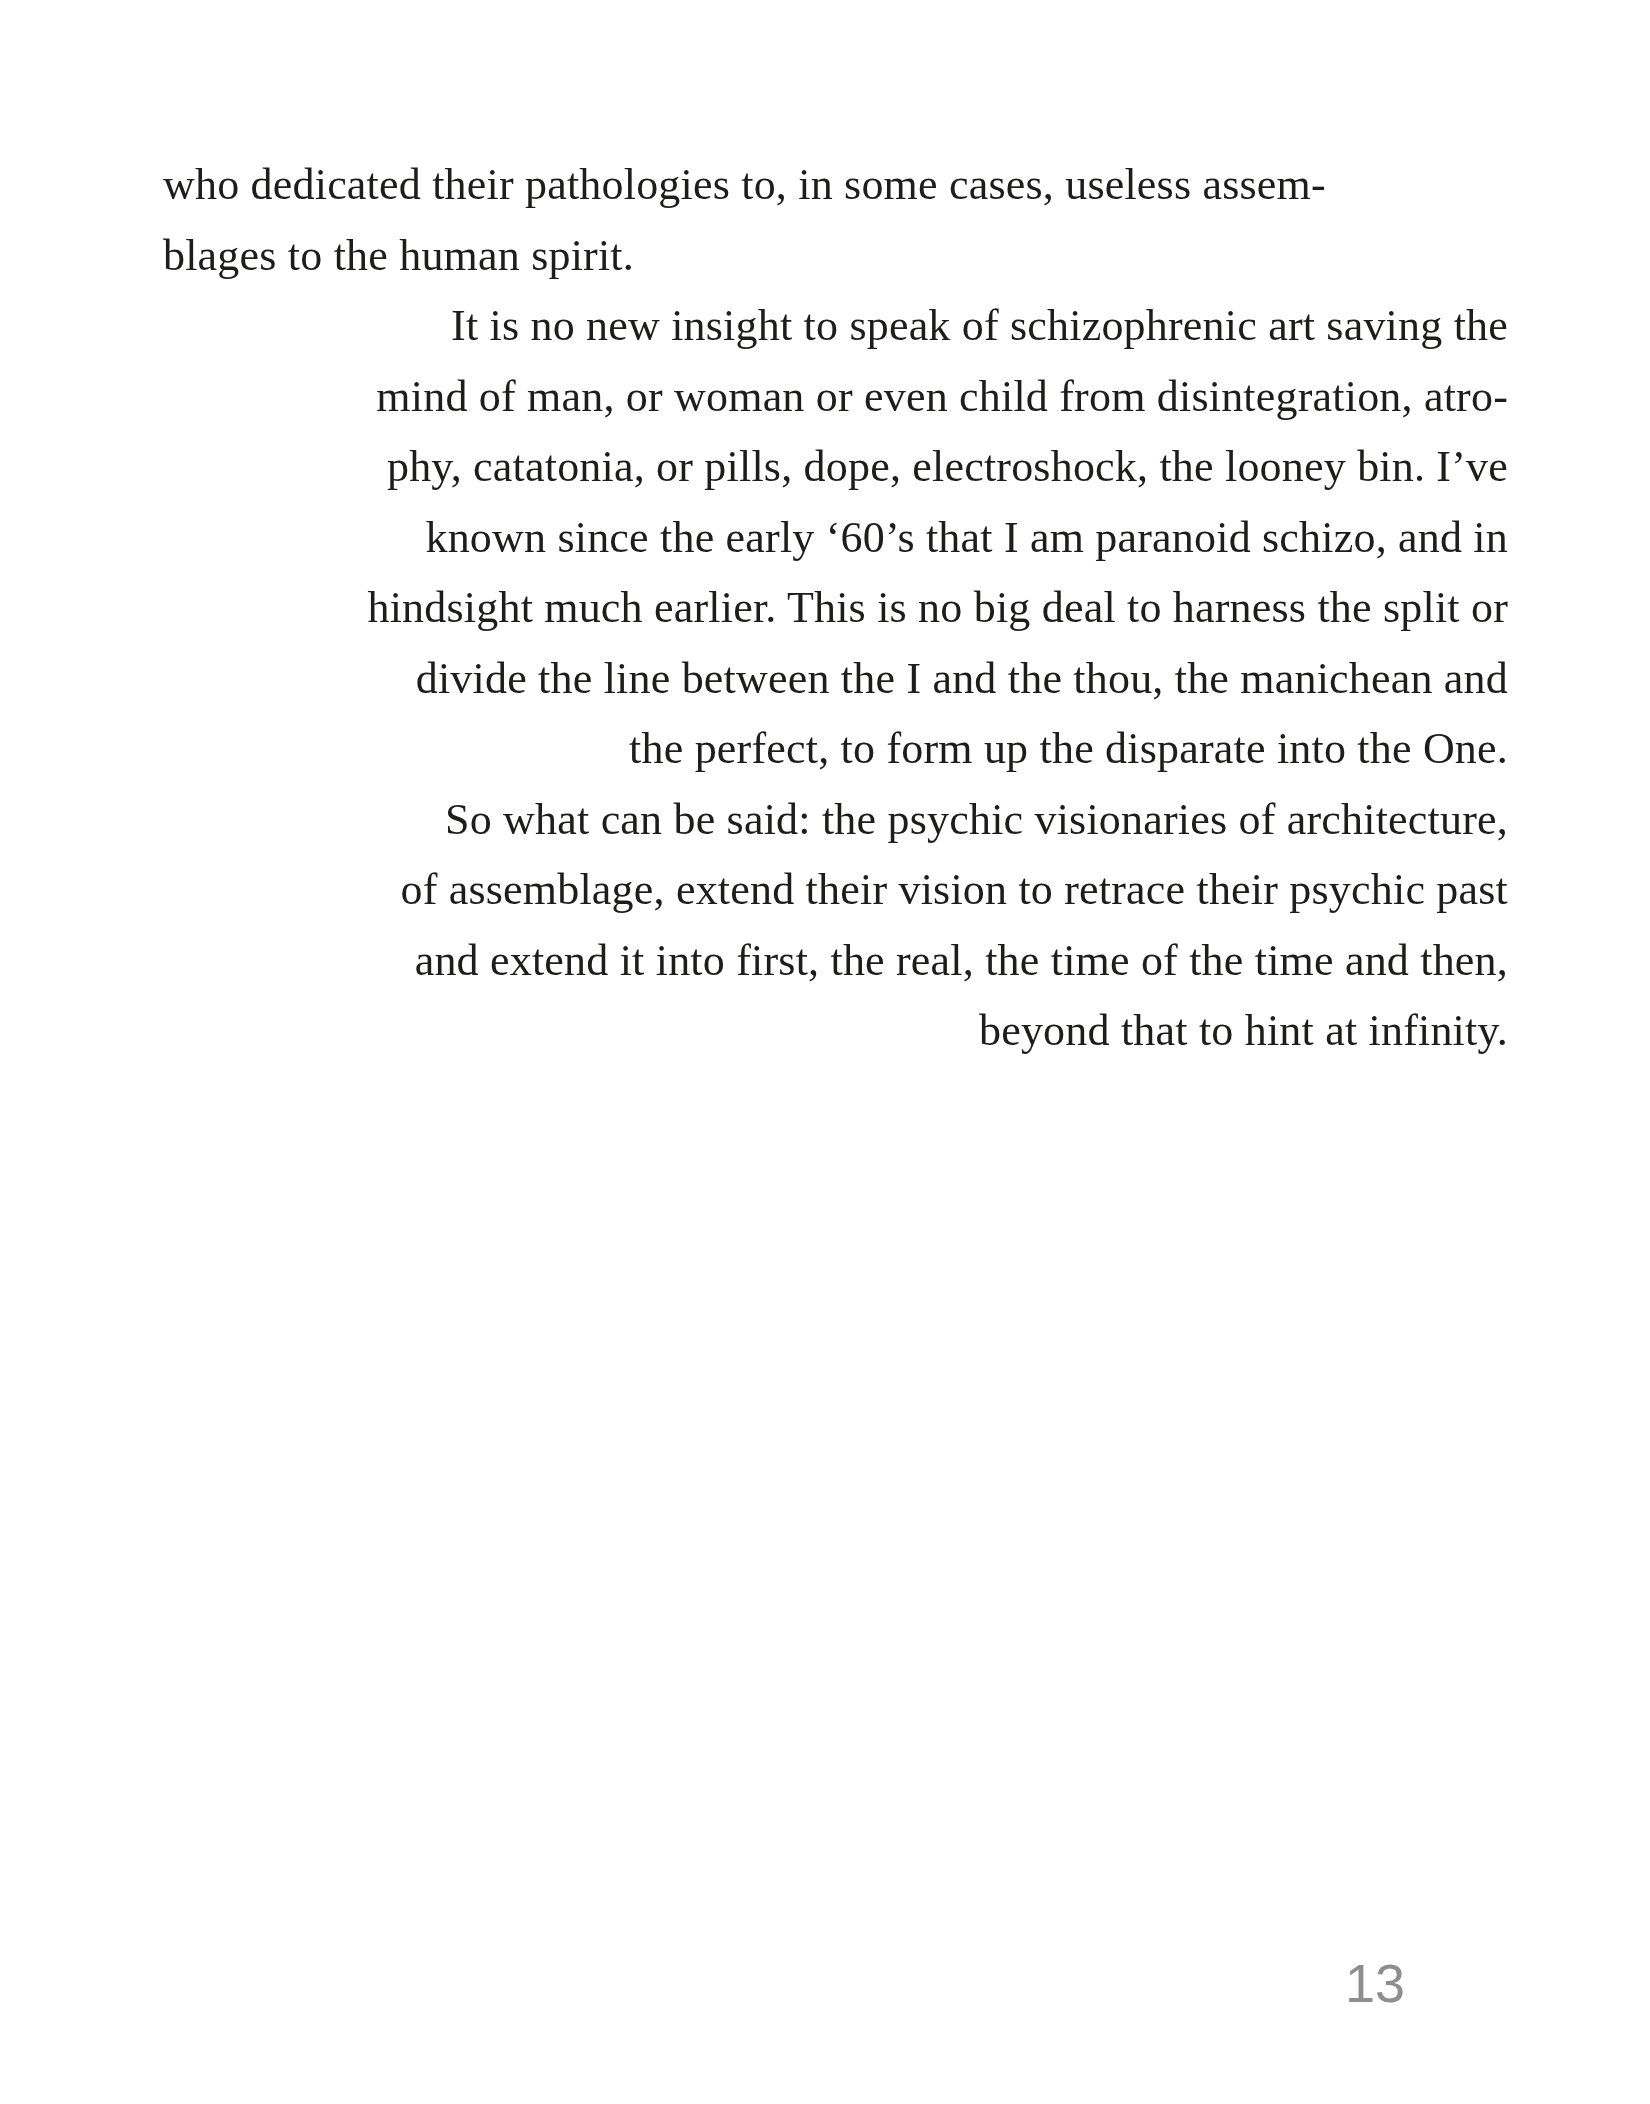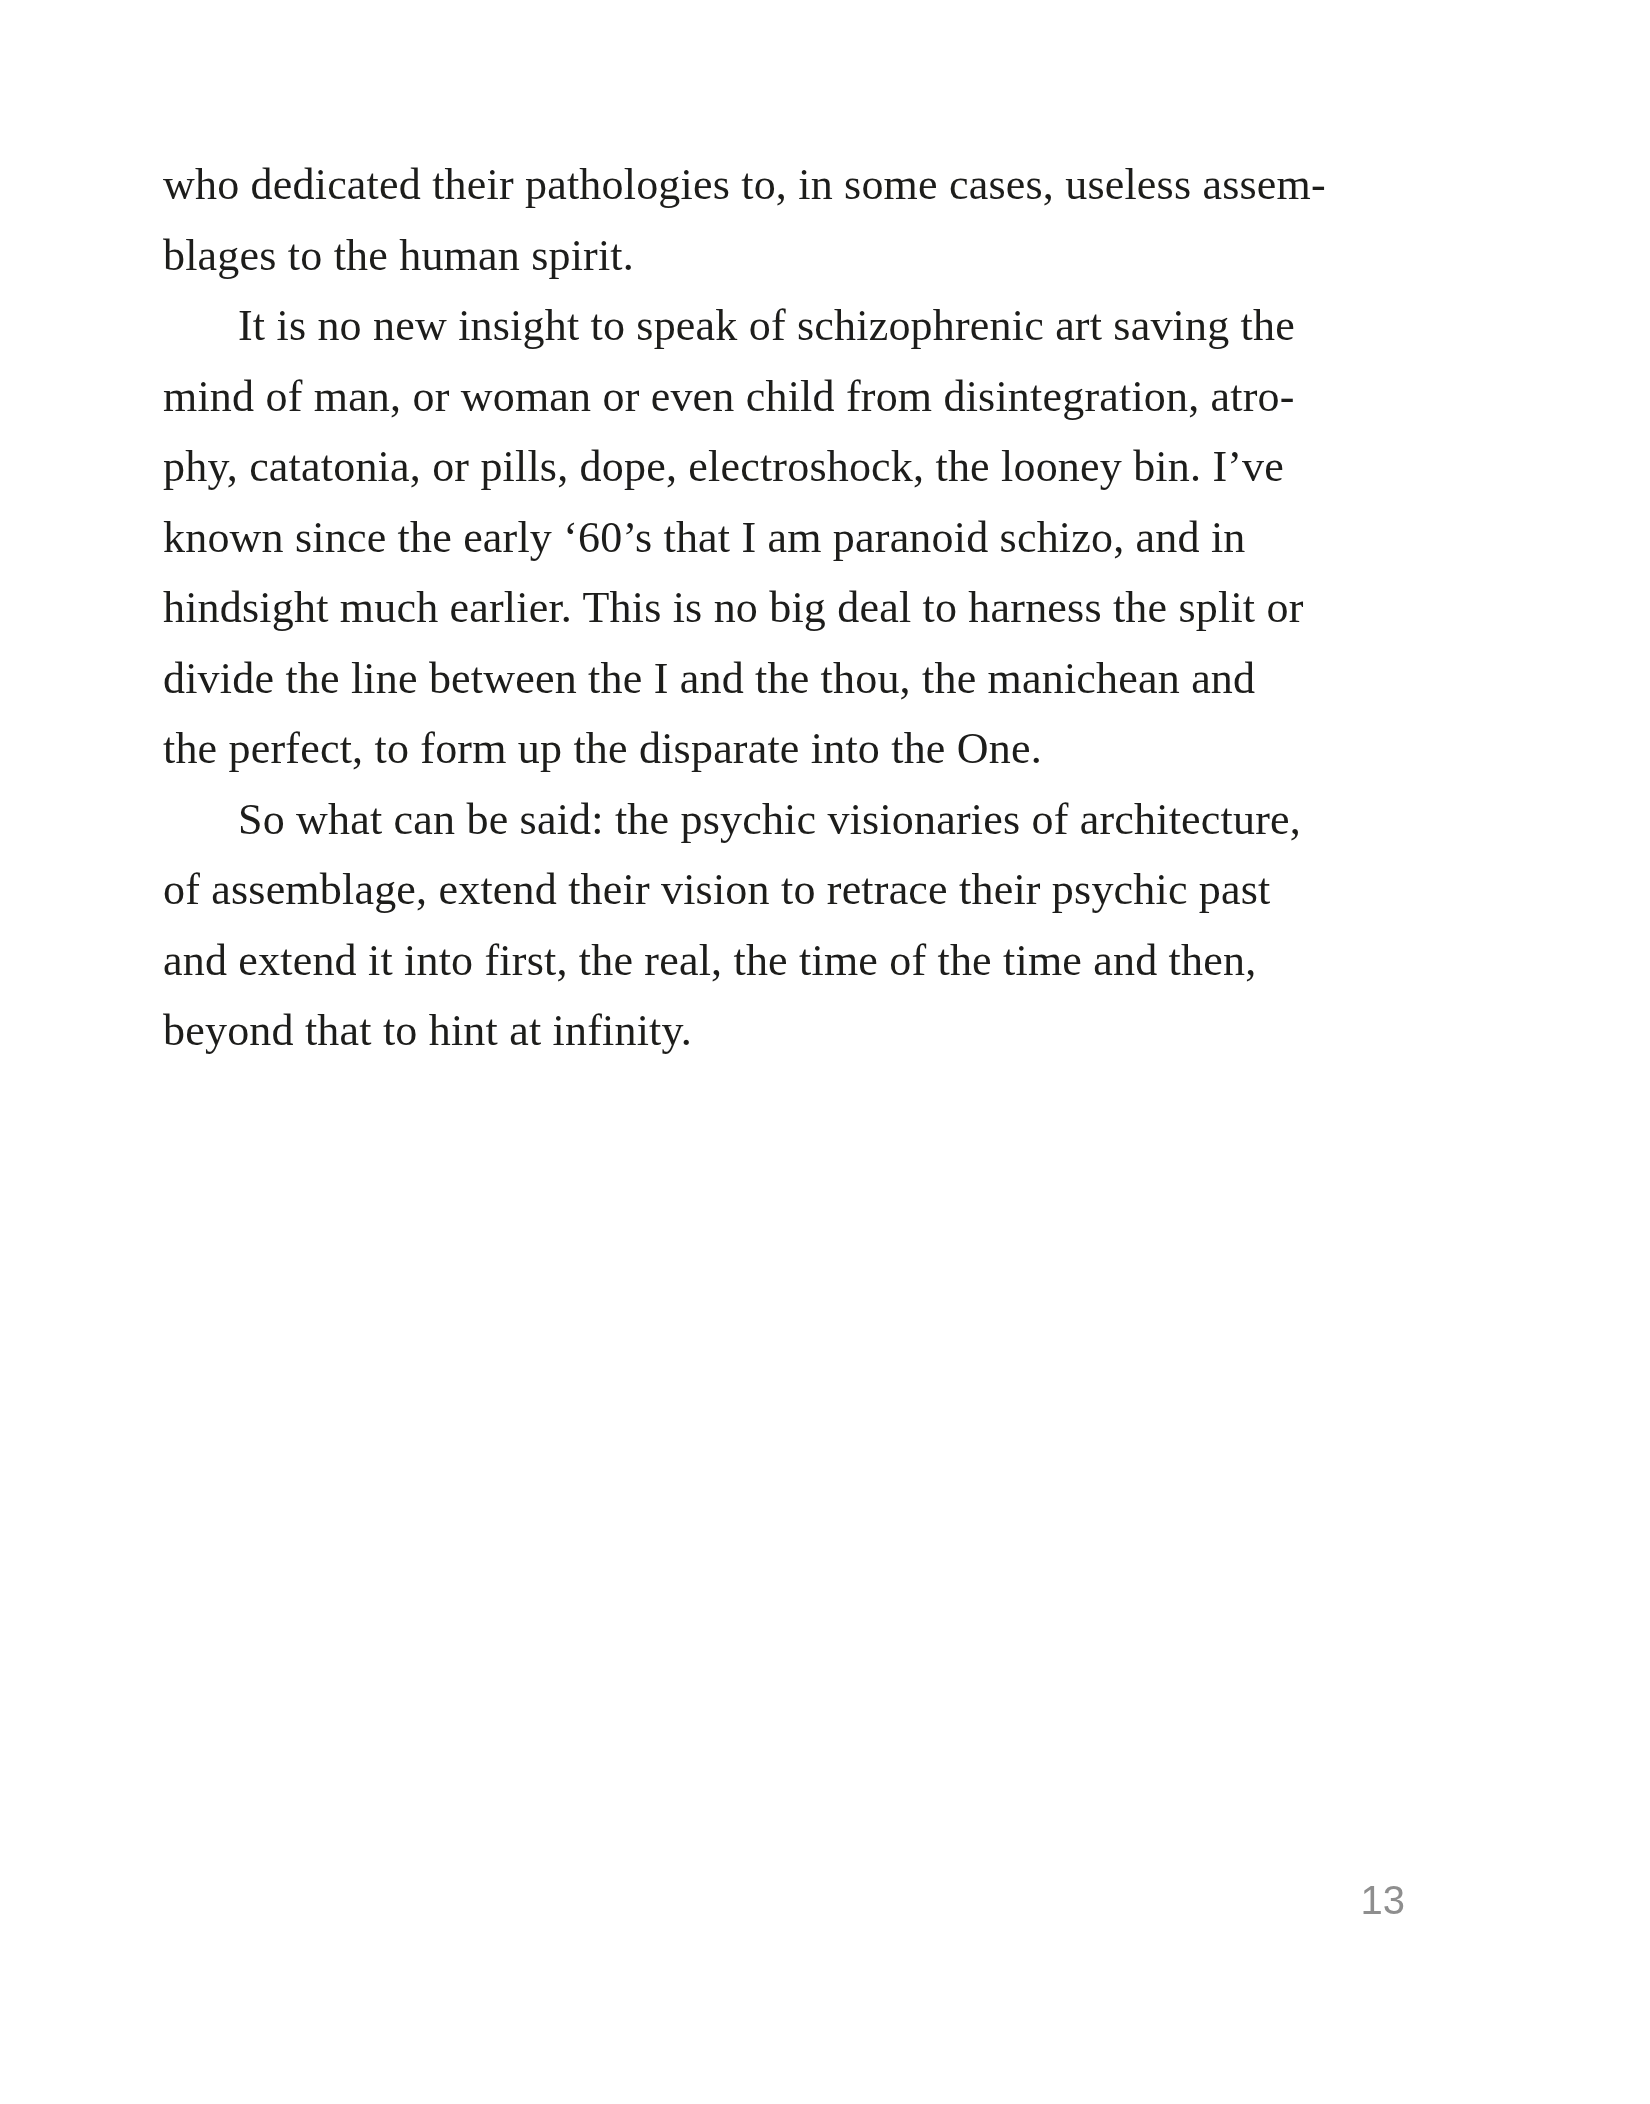--- a/index.html
+++ b/index.html
@@ -26,27 +26,28 @@
     letter-spacing: 0.2px;
   }
   .para {
     margin: 0;
     padding: 0;
     white-space: pre-line;
     text-align: left;
   }
   .para.indent {
     text-indent: 75px;
+    text-align: right;
   }
   .page-number {
     position: absolute;
-    top: 1880px;
+    top: 1956px;
     right: 105px;
     font-family: "Liberation Sans", "DejaVu Sans", sans-serif;
-    font-size: 40px;
+    font-size: 54px;
     line-height: 1;
     color: var(--page-number-color, #8e8e8e);
     letter-spacing: 0;
   }
 </style>
 </head>
 <body>
 
 <div class="page">
   <main class="body-text">

